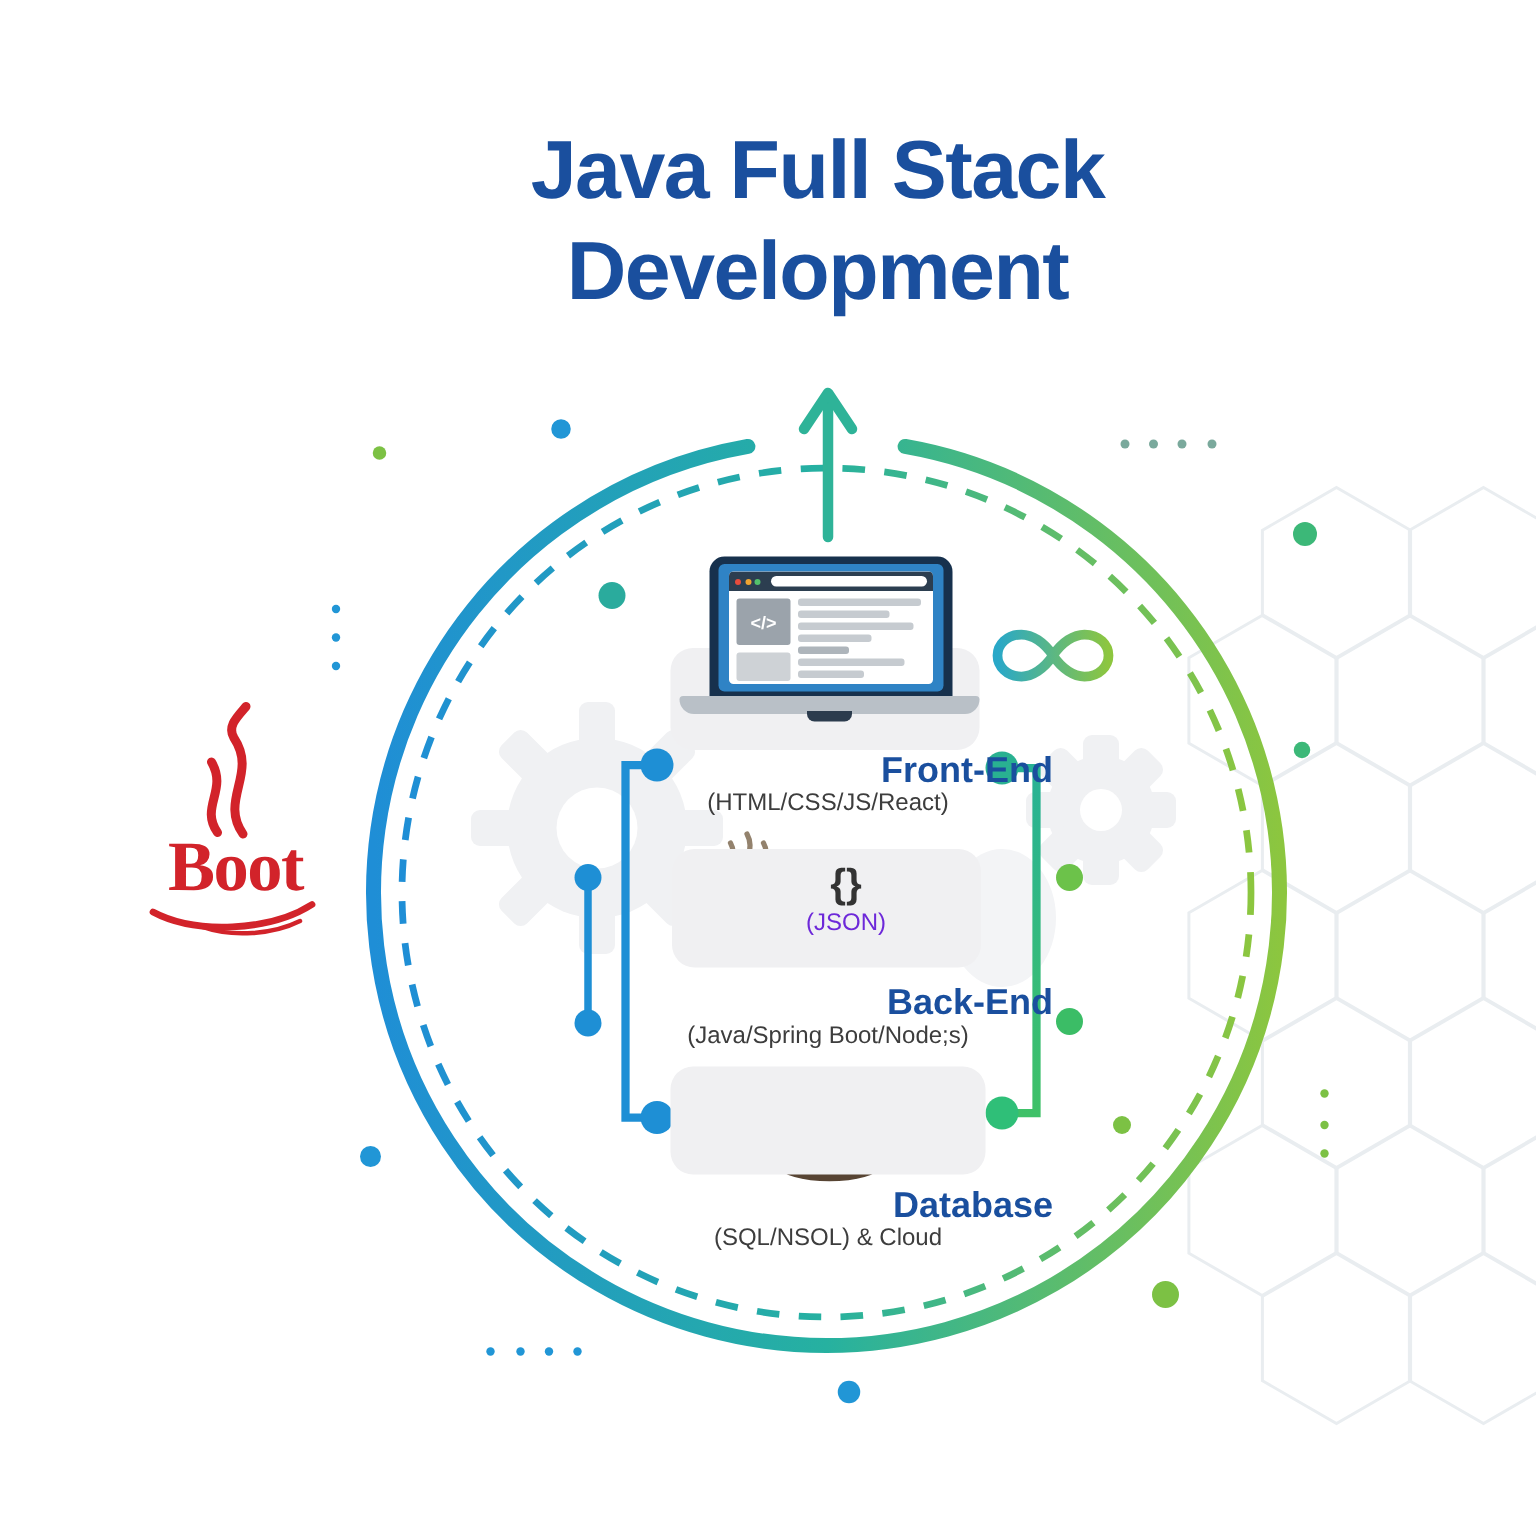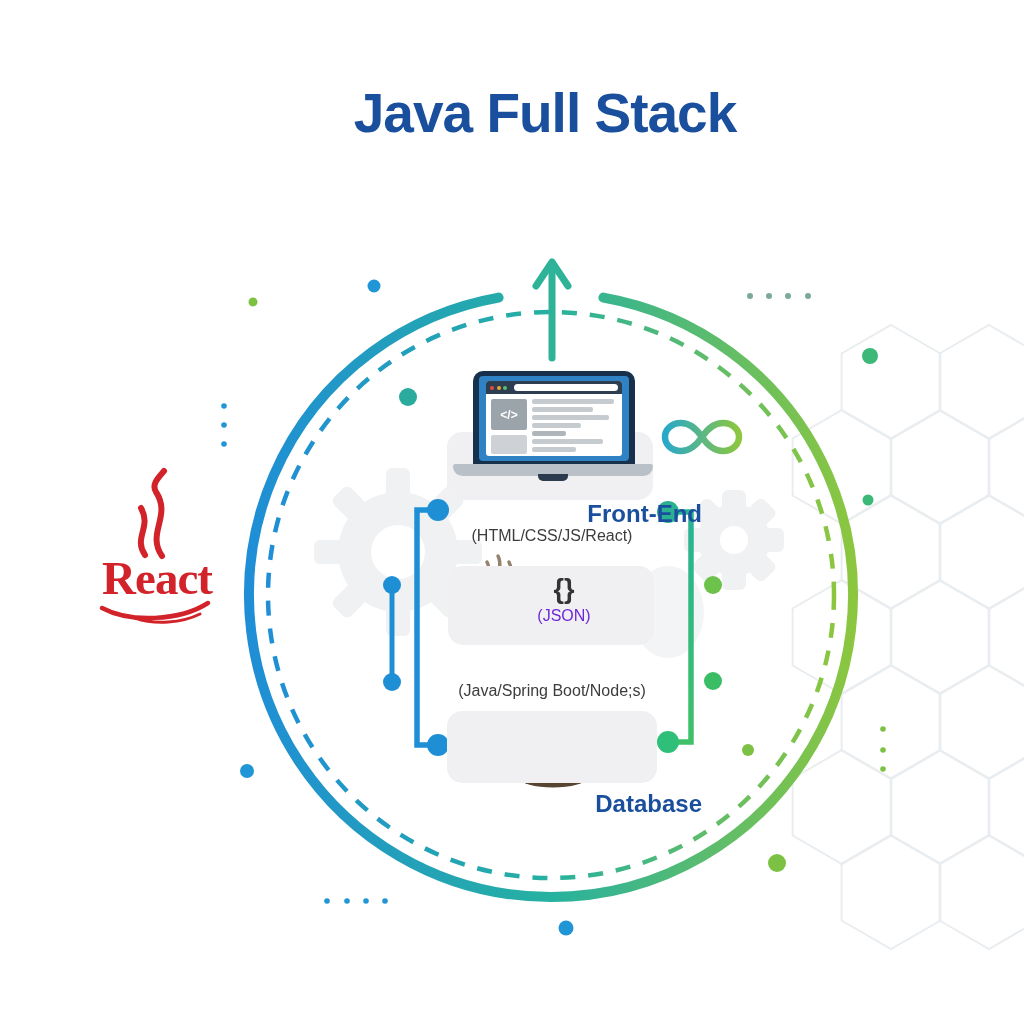--- a/index.html
+++ b/index.html
@@ -248,23 +248,24 @@
       <circle cx="708" cy="750" r="6" fill="#7cc144"></circle>
       <circle cx="737" cy="863" r="9" fill="#7cc144"></circle>
       <circle cx="843" cy="729" r="2.8" fill="#7cc144"></circle>
       <circle cx="843" cy="750" r="2.8" fill="#7cc144"></circle>
       <circle cx="843" cy="769" r="2.8" fill="#7cc144"></circle>
     </g>
   </svg>
 
   <div class="abs title">
     <div>Java Full Stack</div>
+    <div>Development</div>
   </div>
 
-  <div class="abs java-word">React</div>
+  <div class="abs java-word">Boot</div>
 
   <div class="abs card card-frontend"></div>
   <div class="abs card card-backend"></div>
   <div class="abs card card-database"></div>
 
   <div class="abs laptop-screen">
     <div class="screen-blue">
       <div class="browser">
         <div class="browser-bar">
           <div class="bdot r"></div>
@@ -293,17 +294,19 @@
   <div class="abs laptop-base"></div>
 
   <div class="abs label lbl-frontend">Front-End</div>
   <div class="abs sub sub-frontend">(HTML/CSS/JS/React)</div>
 
   <div class="abs braces-wrap">
     <div class="braces">{}</div>
     <div class="json-label">(JSON)</div>
   </div>
 
+  <div class="abs label lbl-backend">Back-End</div>
   <div class="abs label lbl-database">Database</div>
 
   <div class="abs sub sub-backend">(Java/Spring Boot/Node;s)</div>
+  <div class="abs sub sub-database">(SQL/NSOL) &amp; Cloud</div>
 
 </div>
 
 </body></html>

